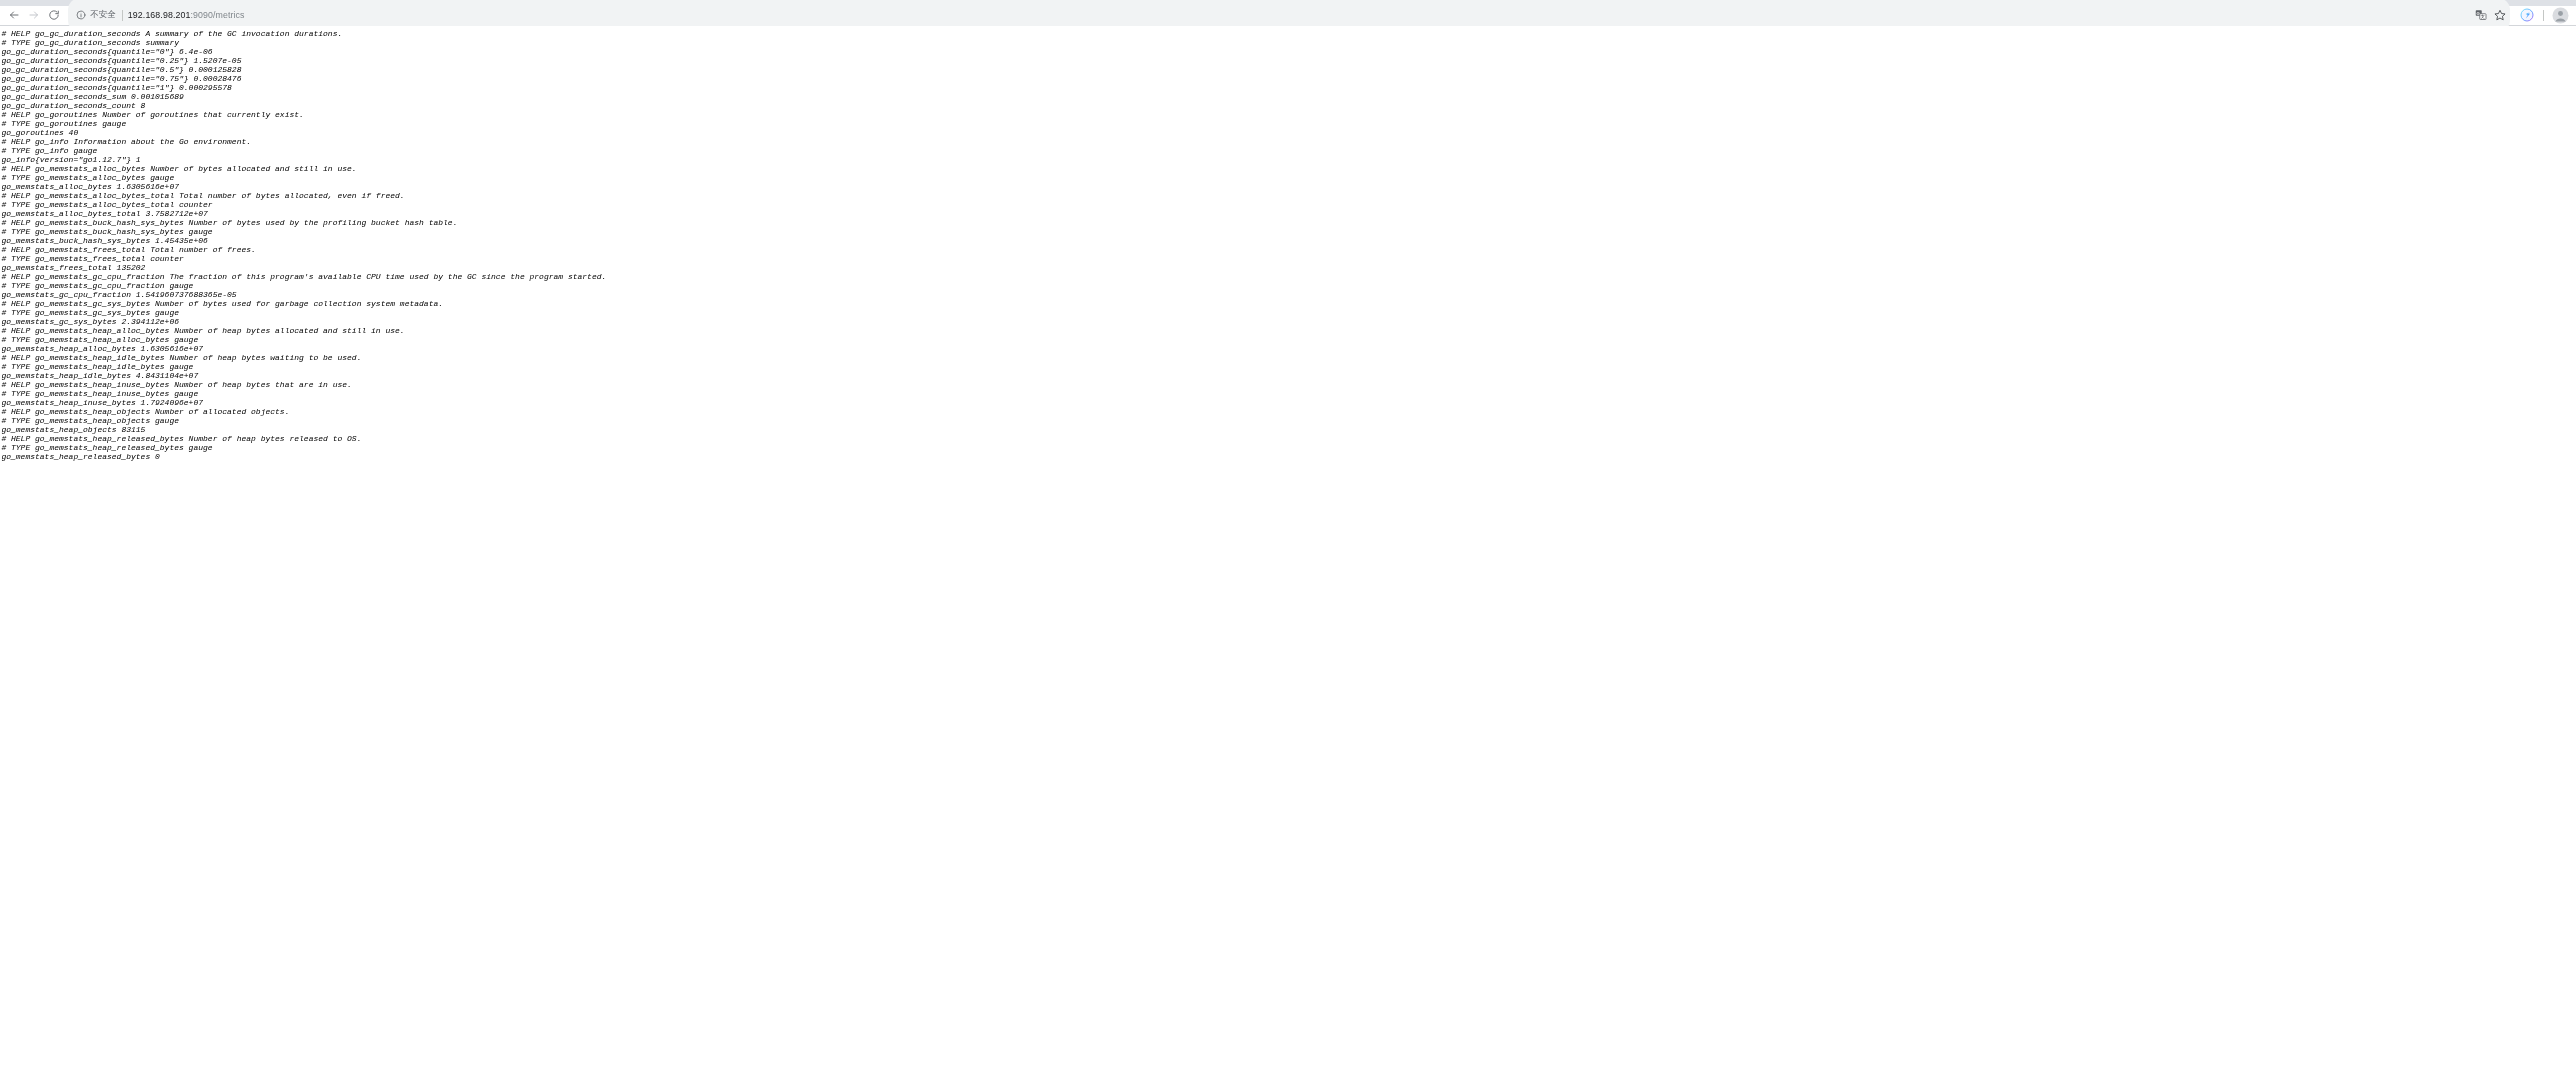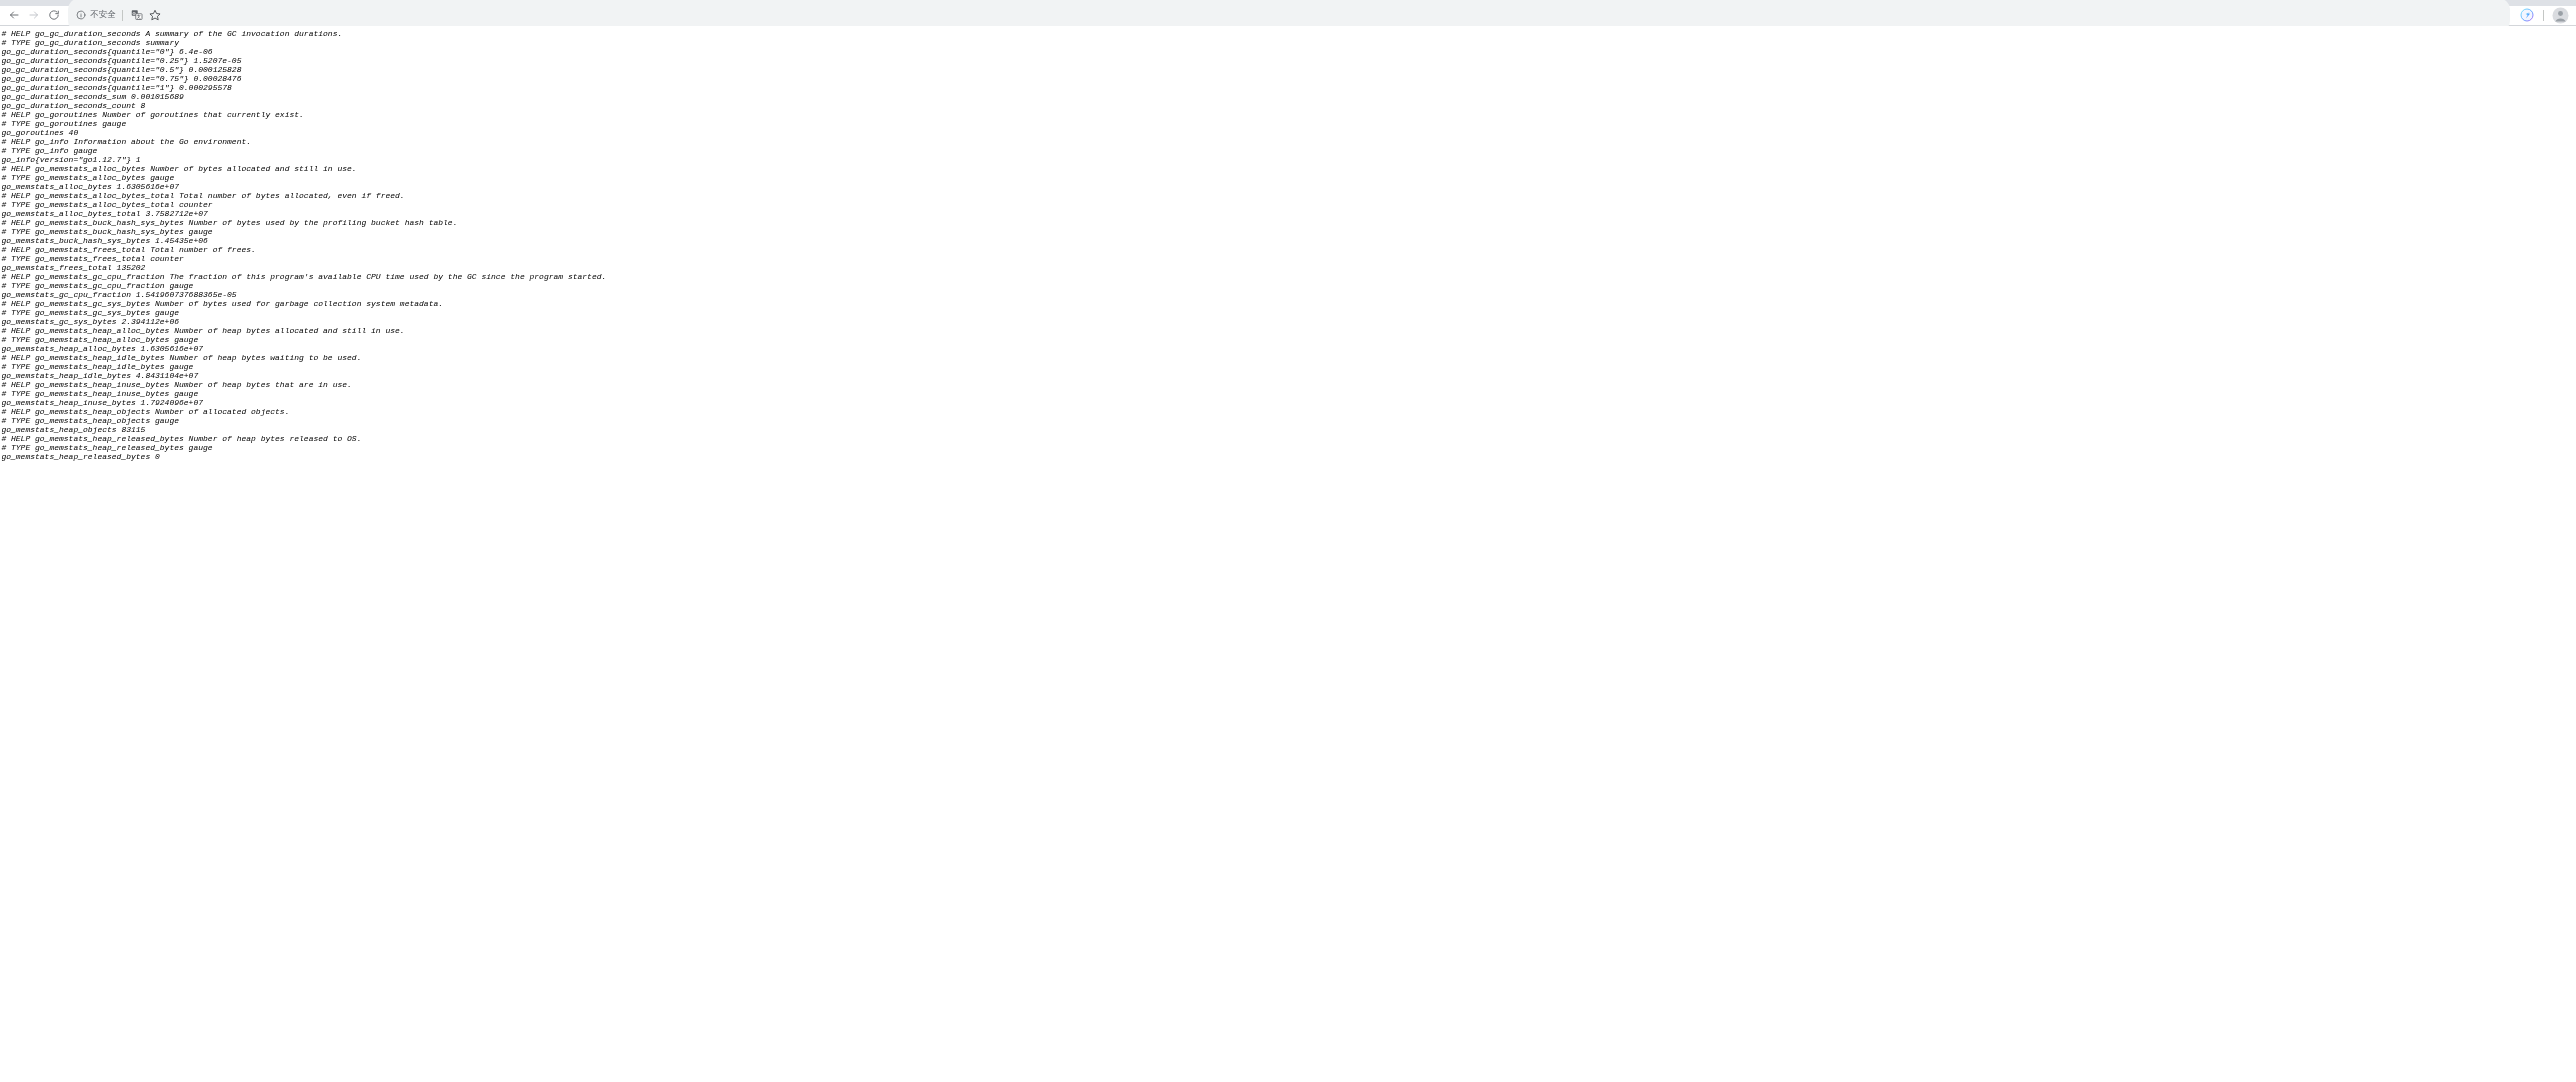--- a/index.html
+++ b/index.html
@@ -205,20 +205,23 @@
           <circle cx="12" cy="12" r="9.5"></circle>
           <line x1="12" y1="11" x2="12" y2="16.5"></line>
           <circle cx="12" cy="7.5" r="0.9" fill="#5f6368" stroke="none"></circle>
         </svg>
       </span>
 
       <span id="security-label">不安全</span>
 
       <span id="omnibox-divider"></span>
 
+      <span id="url-text">
+        <span class="url-host">192.168.98.201</span><span class="url-rest">:9090/metrics</span>
+      </span>
 
       <span class="omni-icon" title="Translate">
         <svg width="12" height="12" viewBox="0 0 24 24">
           <rect x="1.5" y="2.5" width="12" height="11" rx="1.4" fill="#5f6368"></rect>
           <text x="3.2" y="11.2" font-family="Liberation Sans, sans-serif" font-size="8.5" fill="#ffffff" font-weight="bold">G</text>
           <rect x="9.5" y="9.5" width="12.5" height="11.5" rx="1.4" fill="#ffffff" stroke="#5f6368" stroke-width="1.6"></rect>
           <text x="11.4" y="18.6" font-family="Liberation Sans, sans-serif" font-size="8" fill="#5f6368" font-weight="bold">文</text>
         </svg>
       </span>
 

